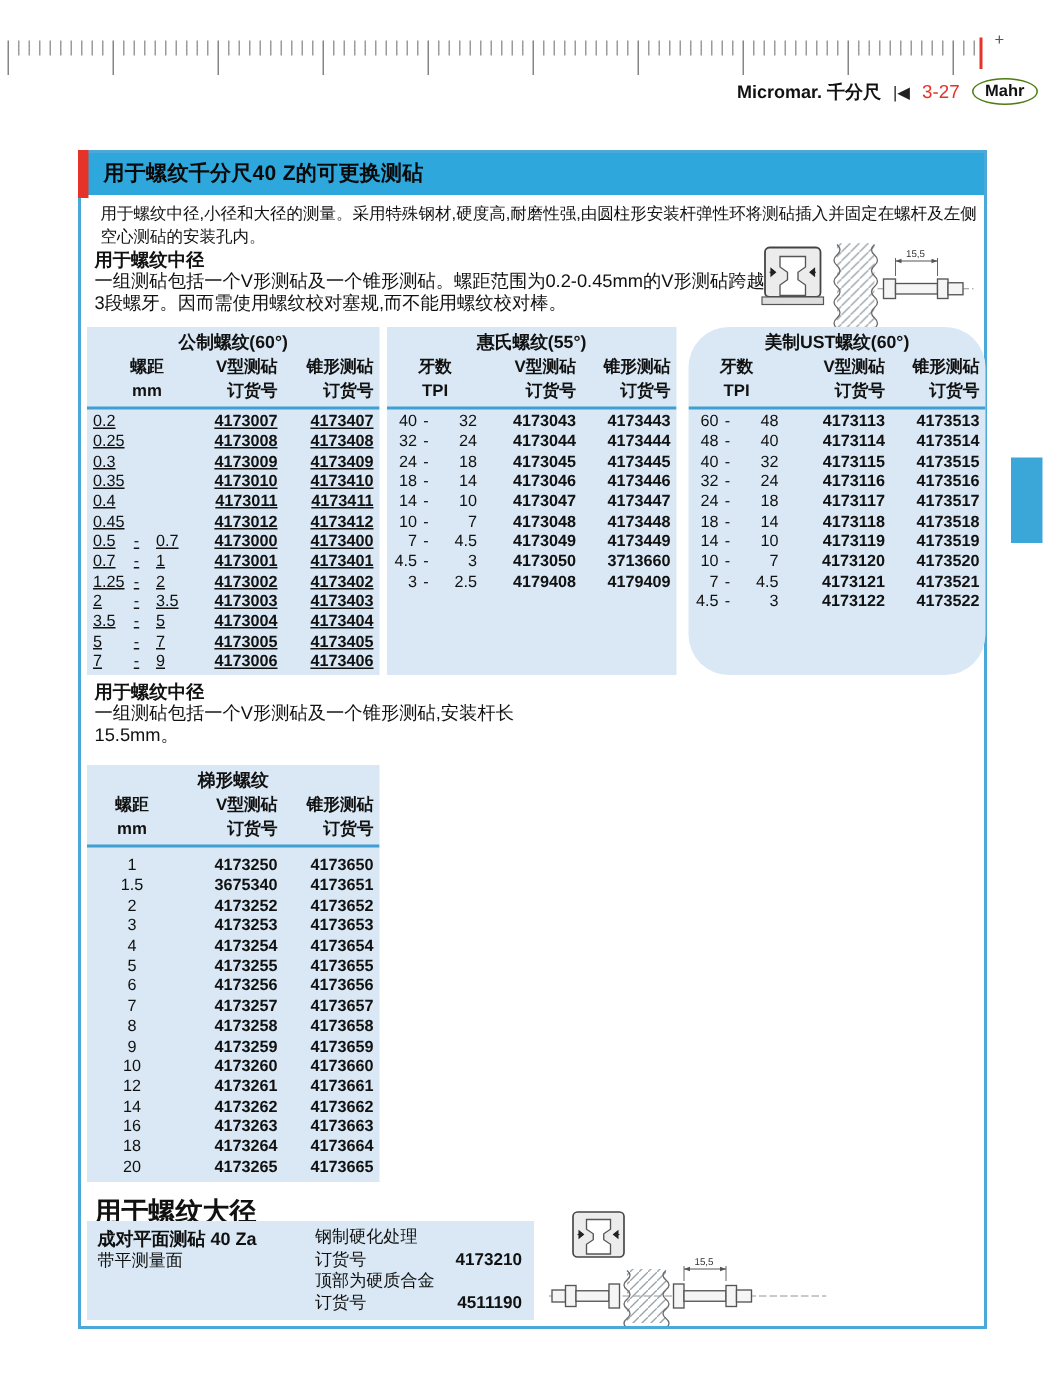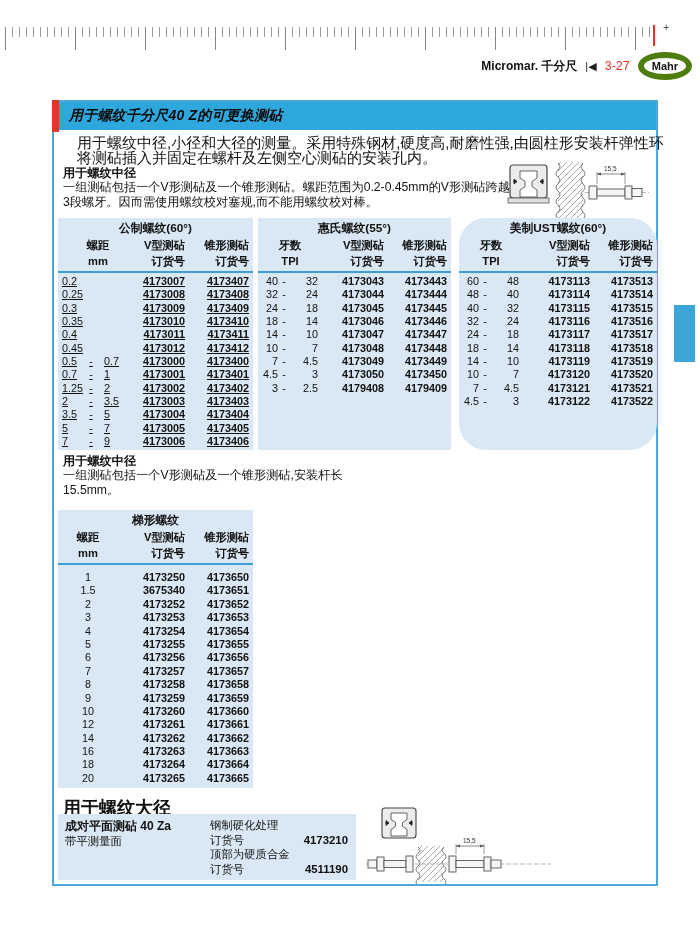--- a/index.html
+++ b/index.html
@@ -11,28 +11,28 @@
   
   .tick{position:absolute;top:27px;width:1px;height:10px;background:#9b9b9b;}
   .tick.long{height:23px;background:#858585;}
   .tick.red{height:21px;width:2px;background:#e5332a;}
   .corner-plus{position:absolute;left:663px;top:21px;font-size:11px;color:#555;}
   
   .page-header{position:absolute;top:52px;right:8px;display:flex;align-items:center;gap:8px;font-size:12px;}
   .ph-title{font-weight:bold;}
   .ph-nav{font-size:11px;color:#222;}
   .ph-page{color:#e5332a;font-weight:normal;font-size:12.5px;}
-  .brand{border:6px solid #4d7c0f;border-radius:50%;padding:2px 8px;font-weight:bold;font-size:11px;color:#111;background:#fff;}
+  .brand{border:1px solid #4d7c0f;border-radius:50%;padding:2px 8px;font-weight:bold;font-size:11px;color:#111;background:#fff;}
   
   .frame{position:absolute;left:52px;top:100px;width:606px;height:786px;
          border:2px solid #4aa9d8;background:#fff;box-sizing:border-box;}
   .titlebar{position:relative;height:28px;background:#2ea7dc;display:flex;align-items:center;}
   .red-strip{position:absolute;left:-2px;top:-2px;width:7px;height:32px;background:#e5332a;}
-  .titlebar .t{margin-left:15px;font-size:14px;font-weight:bold;color:#0a0a0a;letter-spacing:.2px;font-style:italic;}
-  .intro{position:absolute;left:23px;top:34px;width:592px;font-size:15px;line-height:14.8px;}
+  .titlebar .t{margin-left:15px;font-size:14px;font-weight:bold;color:#0a0a0a;letter-spacing:.2px;}
+  .intro{position:absolute;left:13px;top:34px;width:592px;font-size:11px;line-height:14.8px;}
   .sec{font-size:12.2px;line-height:14.4px;}
   .sec-h{font-weight:bold;}
   .sec1{position:absolute;left:9px;top:64px;width:592px;}
   .sec2{position:absolute;left:9px;top:352px;width:302px;}
   .sec3-h{position:absolute;left:9px;top:694px;font-weight:bold;font-size:18px;}
   
   .tables{position:absolute;left:4px;top:116px;display:flex;}
   .panel{background:#d9e8f4;height:232px;box-sizing:border-box;overflow:hidden;}
   .pa{width:195px;}
   .pb{width:193px;margin-left:5px;}
@@ -394,21 +394,21 @@
             <span class="pdash">-</span>
             <span class="pv2">4.5</span>
             <span class="num">4173049</span>
             <span class="num num-last">4173449</span>
           </div>
           <div class="trow">
             <span class="pv1">4.5</span>
             <span class="pdash">-</span>
             <span class="pv2">3</span>
             <span class="num">4173050</span>
-            <span class="num num-last">4173450</span>
+            <span class="num num-last">3713660</span>
           </div>
           <div class="trow">
             <span class="pv1">3</span>
             <span class="pdash">-</span>
             <span class="pv2">2.5</span>
             <span class="num">4179408</span>
             <span class="num num-last">4179409</span>
           </div>
         </div>
     </div>

